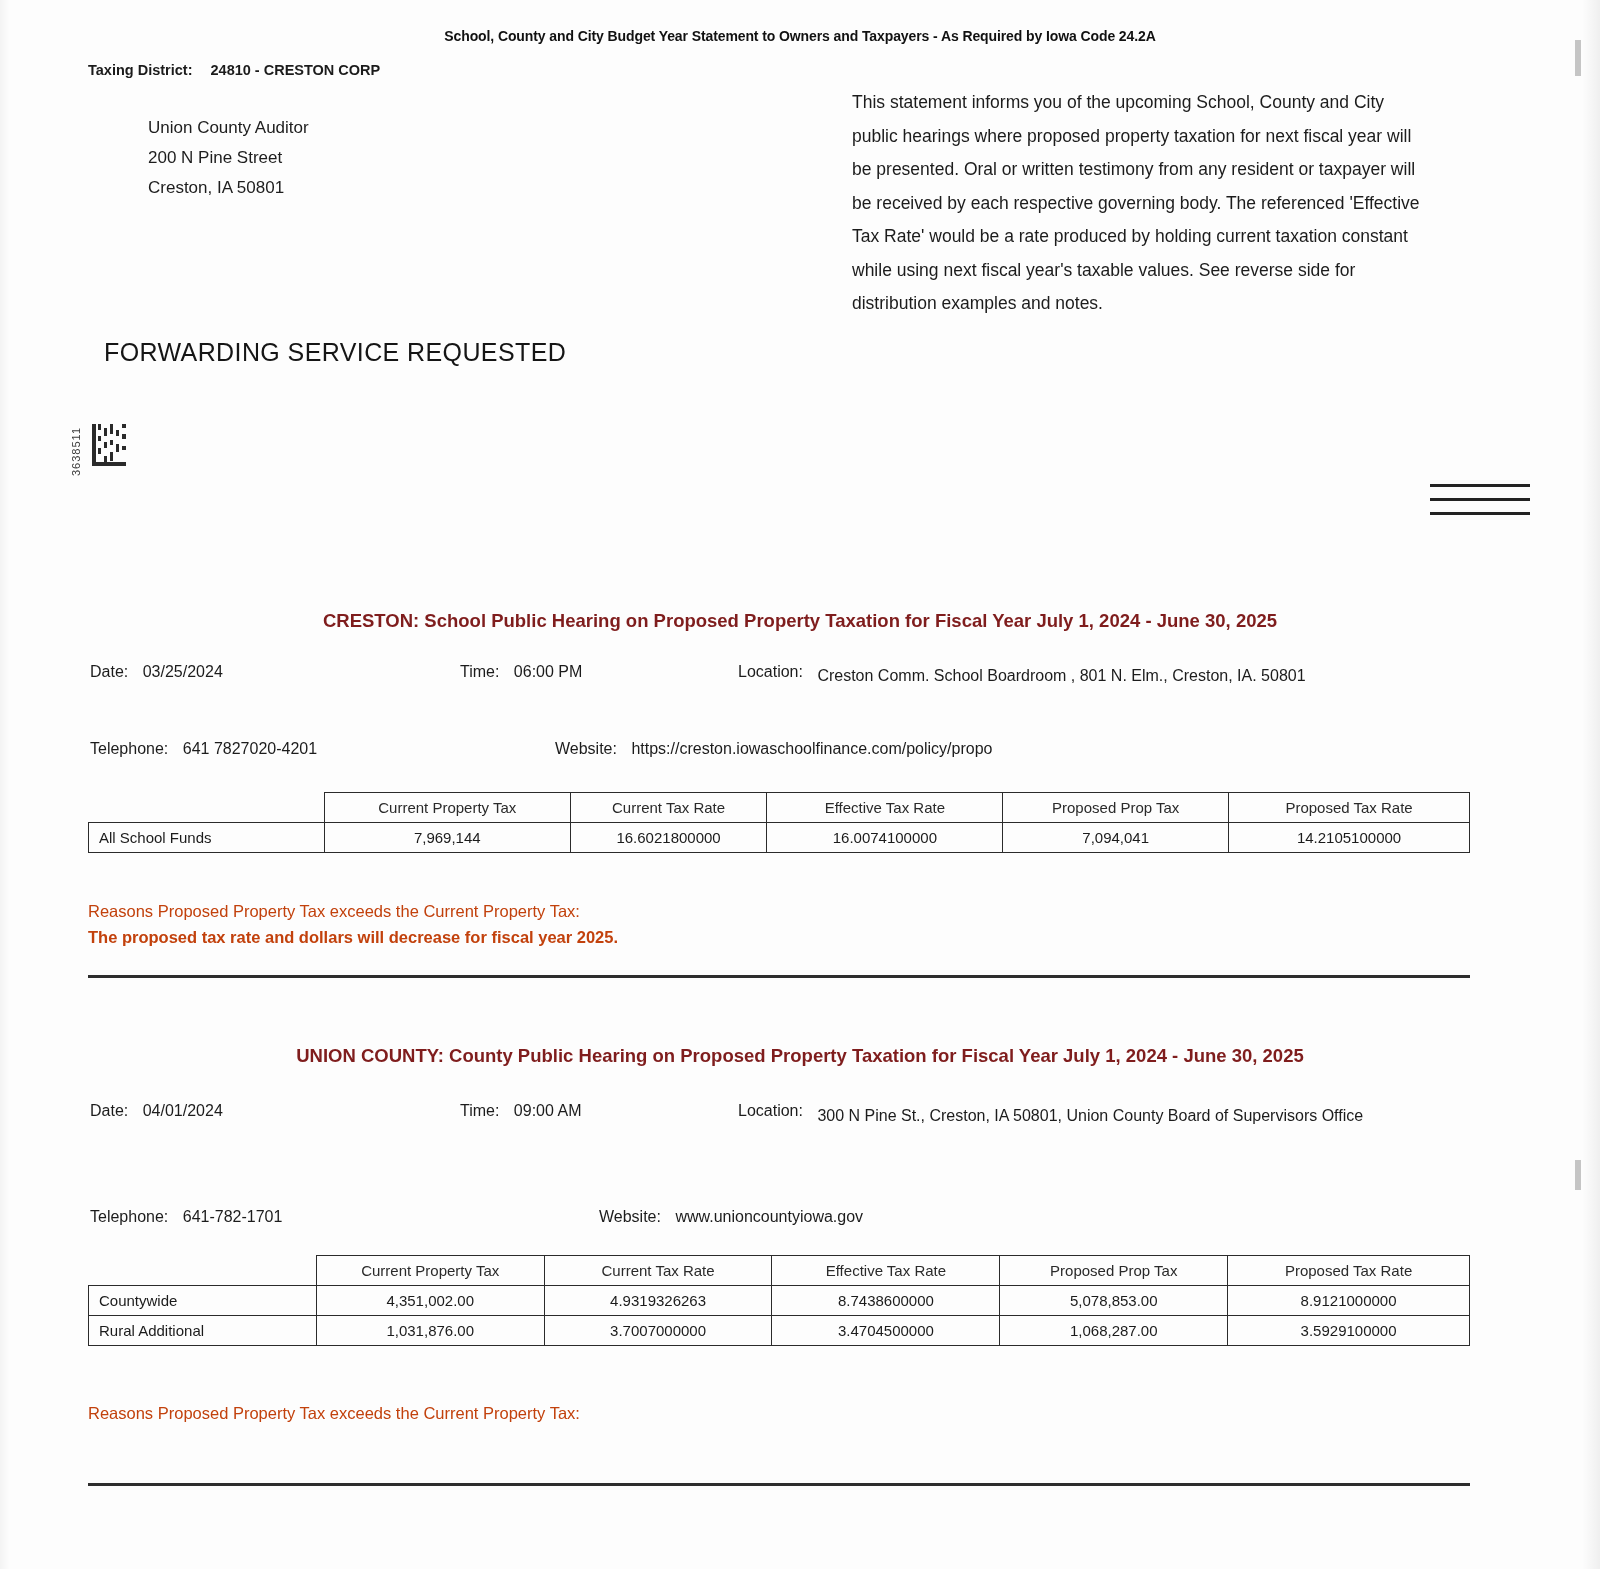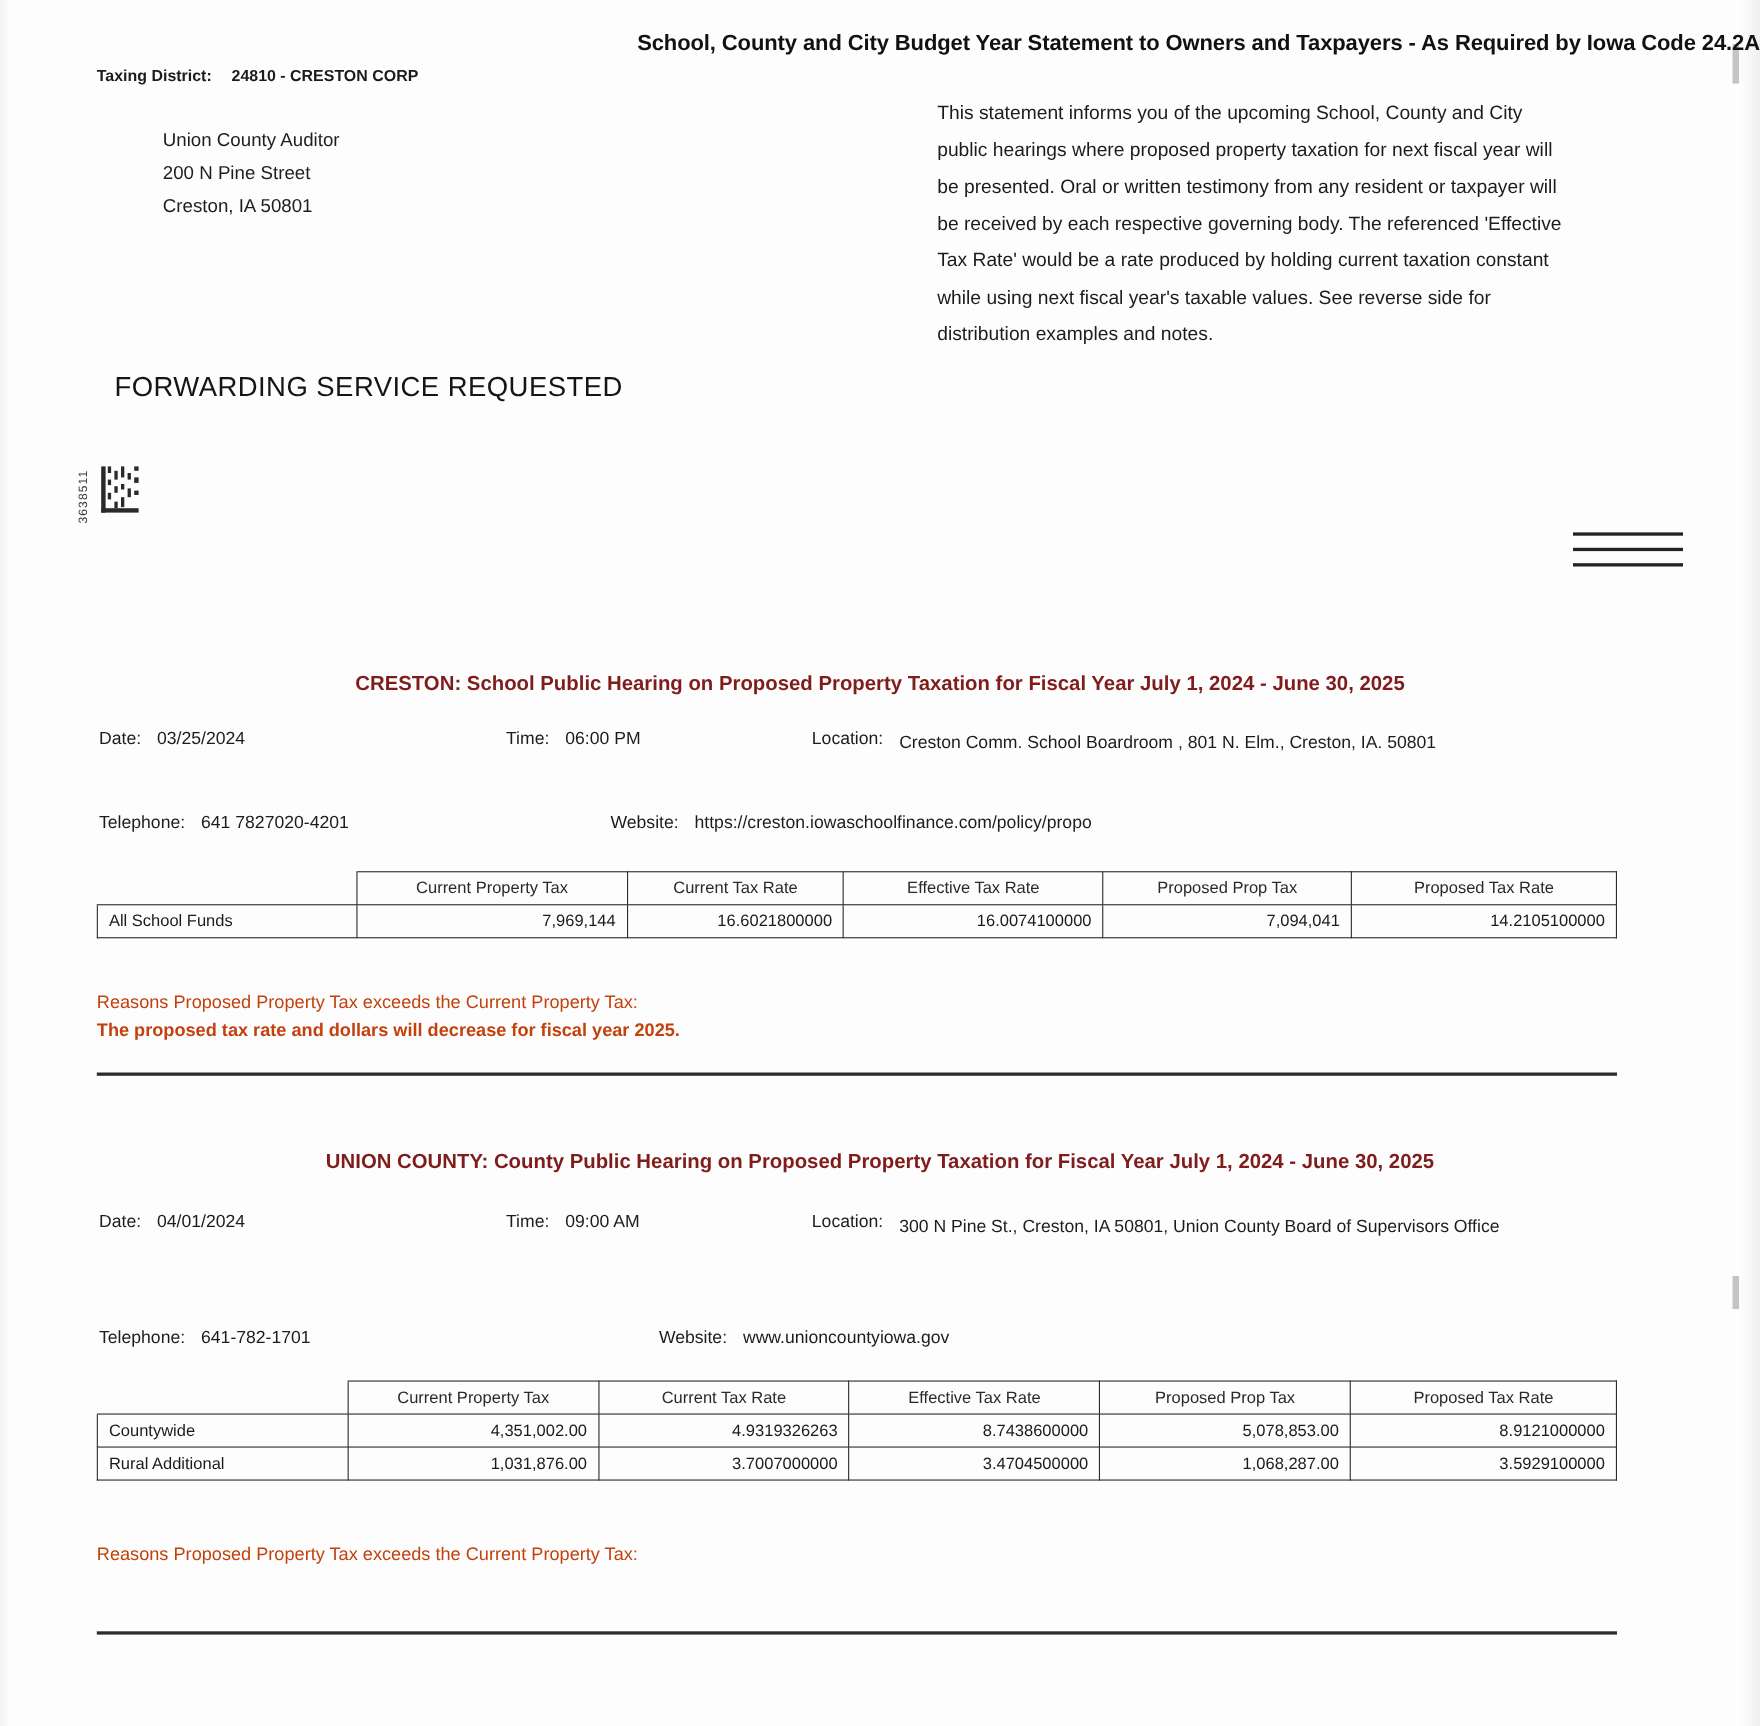--- a/index.html
+++ b/index.html
@@ -36,22 +36,22 @@
   .scan-tick {
     position: absolute;
     background: rgba(0,0,0,0.22);
     pointer-events: none;
   }
 
   .doc-title {
     position: absolute;
     left: 0; right: 0;
     top: 28px;
-    text-align: right;
-    font-size: 20px;
+    text-align: center;
+    font-size: 14px;
     font-weight: bold;
     letter-spacing: -0.1px;
     color: #111;
   }
   .taxing-district {
     position: absolute;
     left: 88px;
     top: 62px;
     font-size: 14.5px;
     font-weight: bold;
@@ -154,21 +154,21 @@
   }
   table.tax-table th {
     font-weight: normal;
     color: #2a2a2a;
   }
   table.tax-table th.blank-corner {
     border-top: none;
     border-left: none;
   }
   table.tax-table td.rowlabel { text-align: left; }
-  table.tax-table td.num { text-align: right; padding-left: 10px; }
+  table.tax-table td.num { text-align: center; padding-left: 10px; }
 
   .reasons {
     position: absolute;
     font-size: 16.5px;
     line-height: 26px;
     color: #c2410c;
   }
 
   .hr-thick {
     position: absolute;

